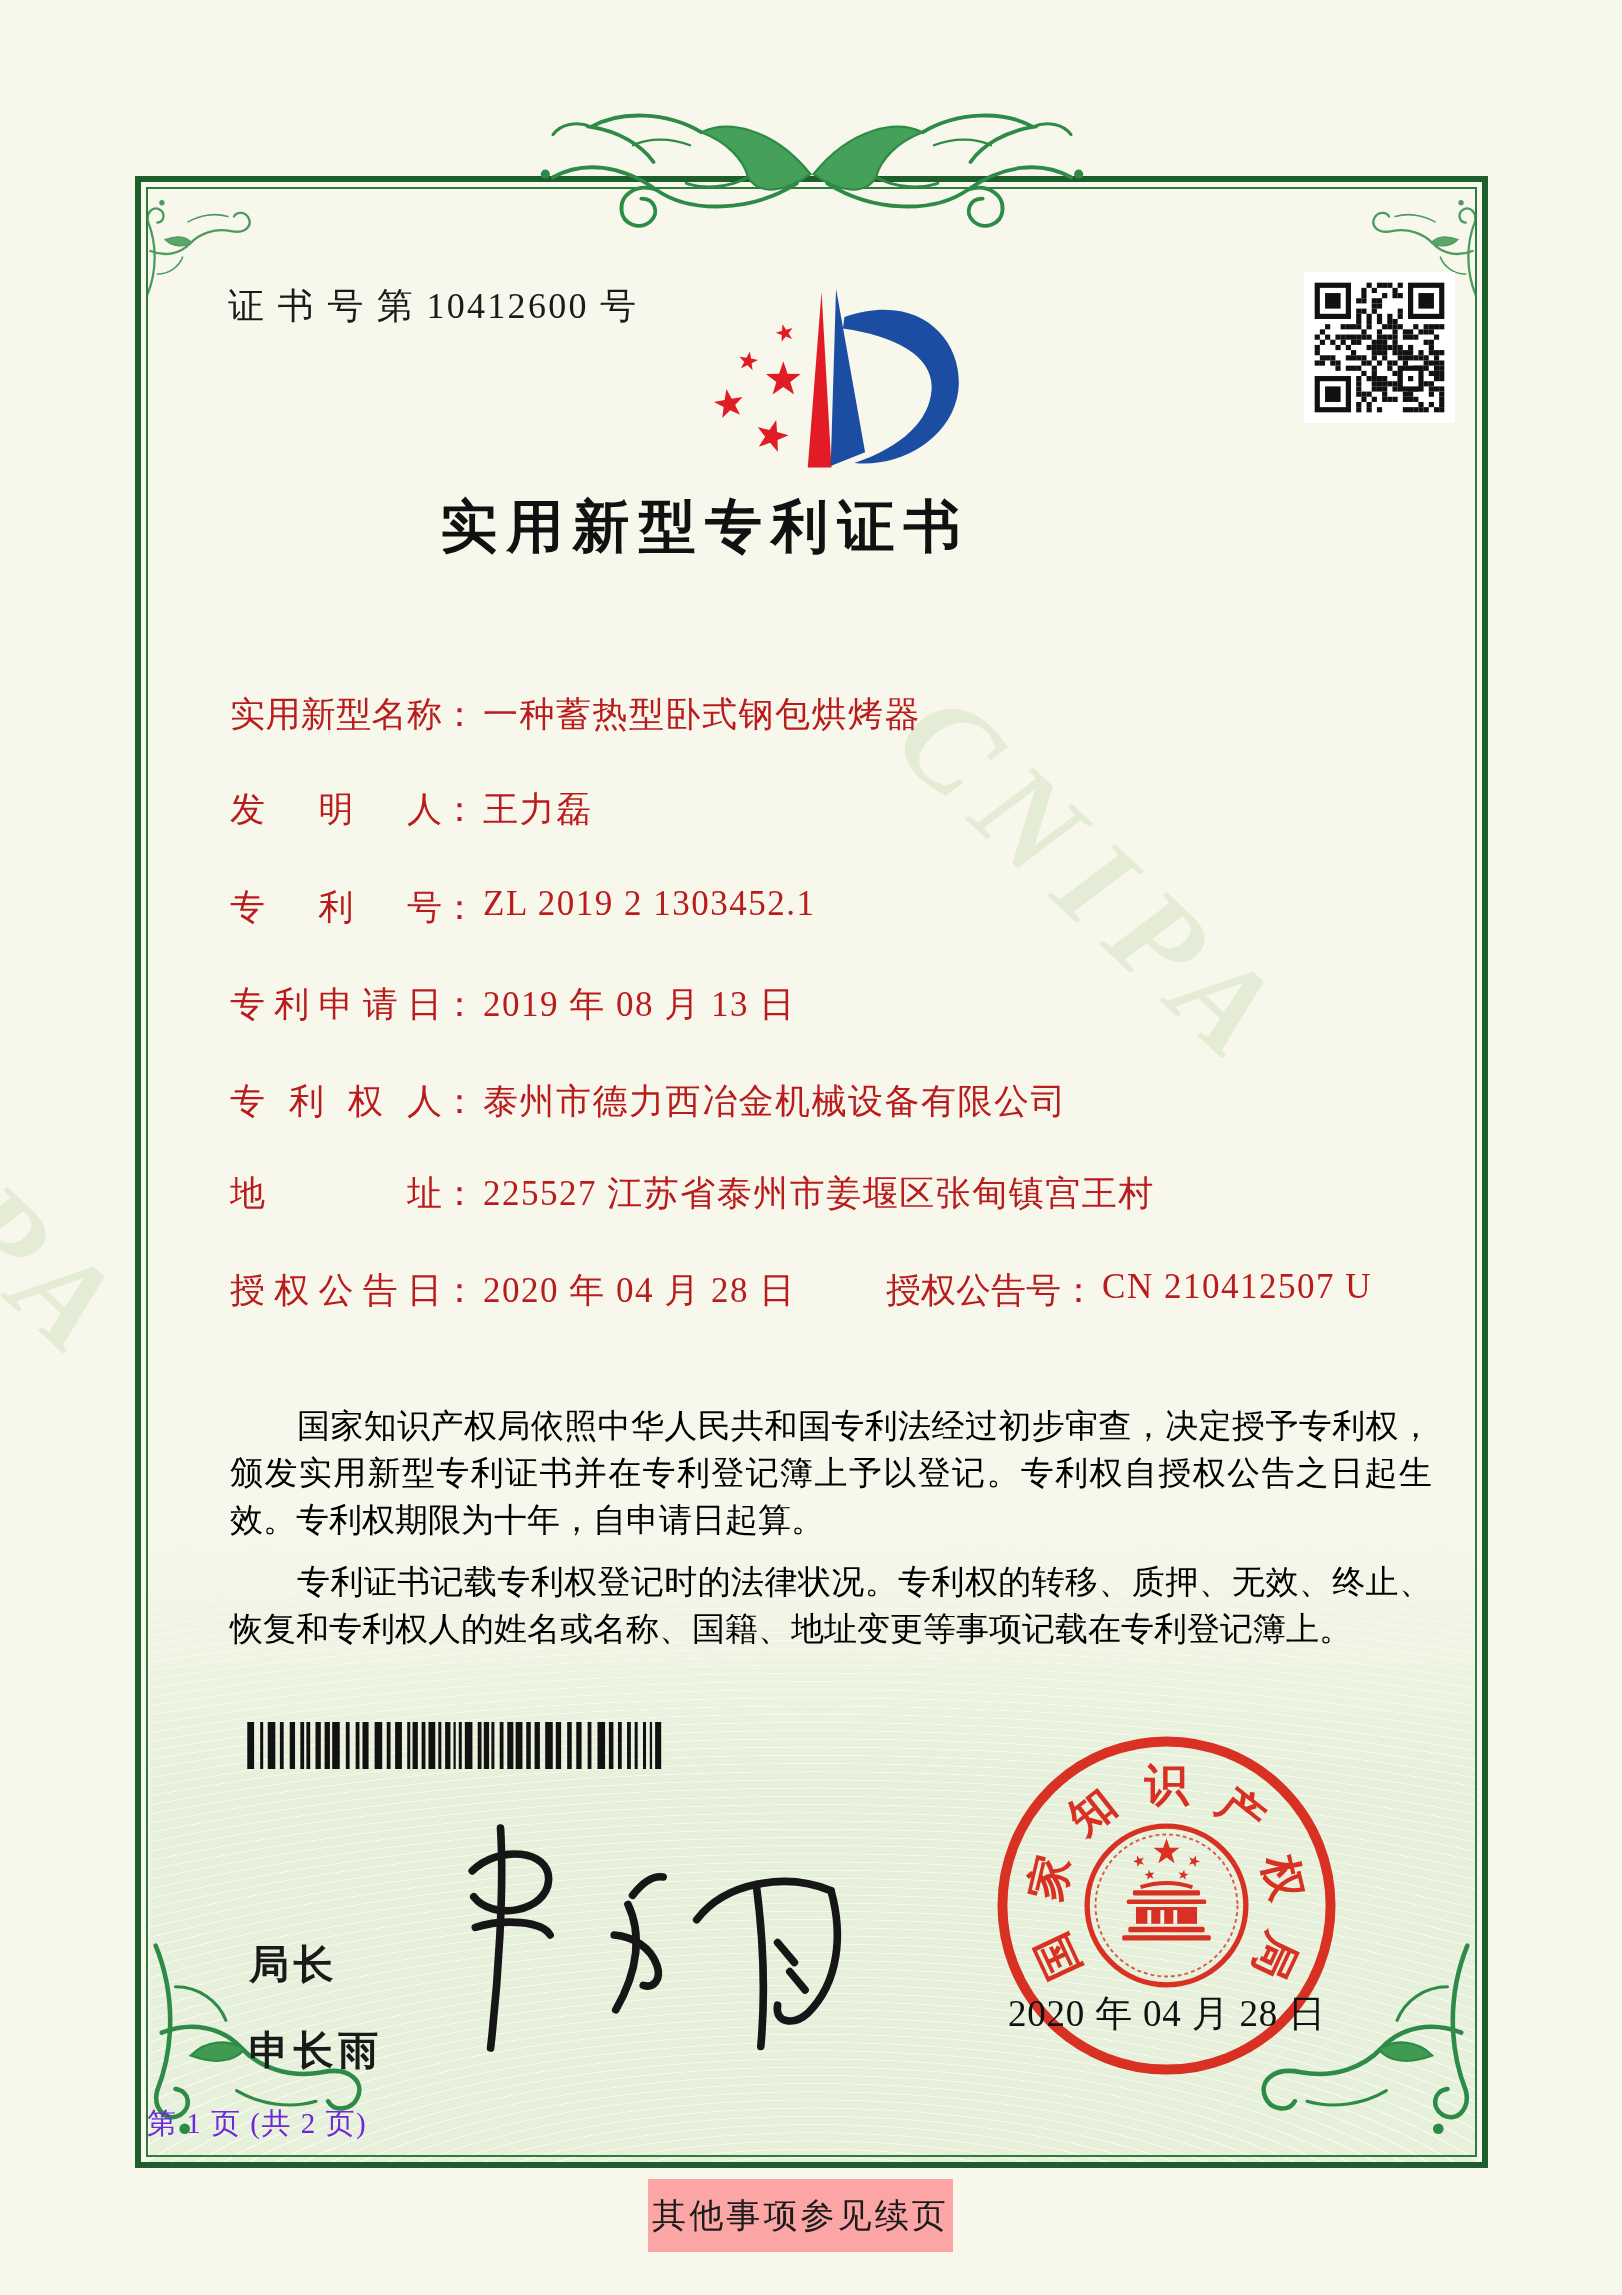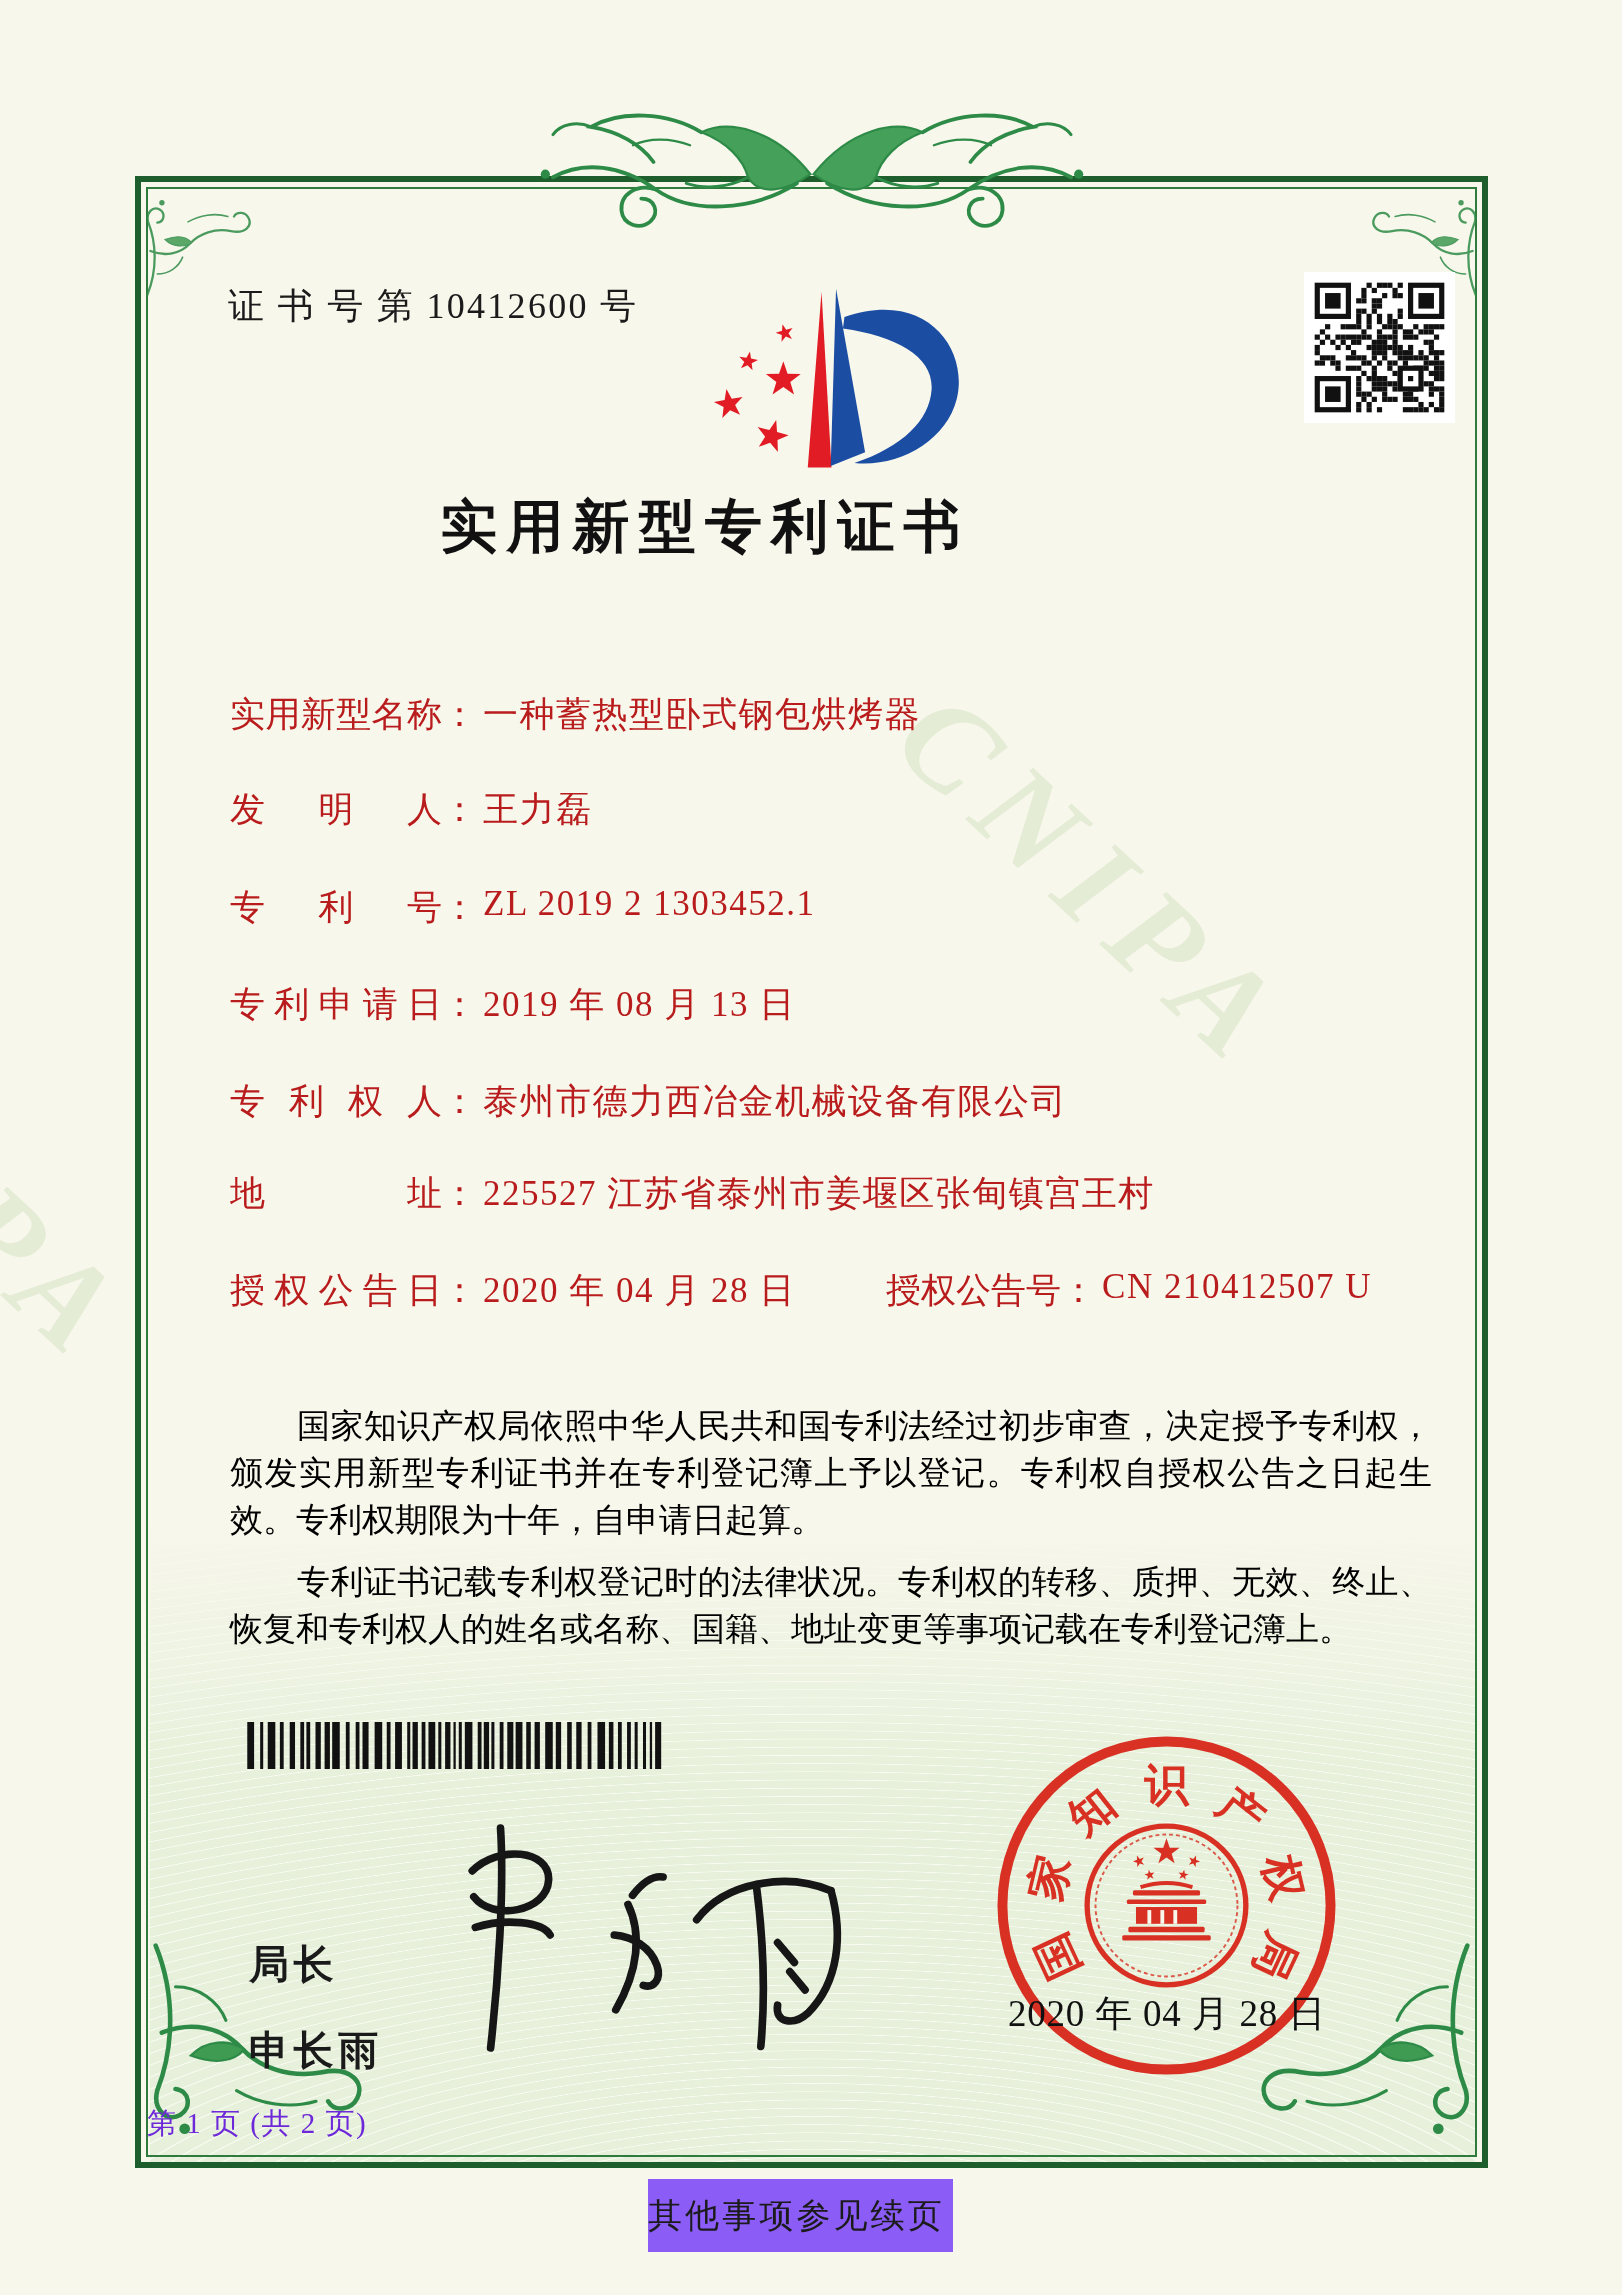--- a/index.html
+++ b/index.html
@@ -93,22 +93,22 @@
   .seal-date{
     position:absolute;left:964px;top:1989px;width:382px;z-index:6;
     text-align:center;font-size:37px;color:#111;white-space:nowrap;letter-spacing:0.8px;
   }
   .page-info{
     position:absolute;left:135px;top:2104px;width:1298px;
     text-align:left;font-size:29px;color:#6d28d9;letter-spacing:1.5px;z-index:4;
   }
   .note-band{
     position:absolute;left:636px;top:2179px;width:305px;height:73px;
-    background:#8b5cf6;z-index:4;
-    text-align:left;line-height:73px;font-size:34px;color:#1b1b1b;letter-spacing:3.1px;
+    background:#fca5a5;z-index:4;
+    text-align:center;line-height:73px;font-size:34px;color:#1b1b1b;letter-spacing:3.1px;
     white-space:nowrap;
   }
 </style>
 </head>
 <body>
 
 <div class="page">
 
   <div class="ripples"></div>
 

